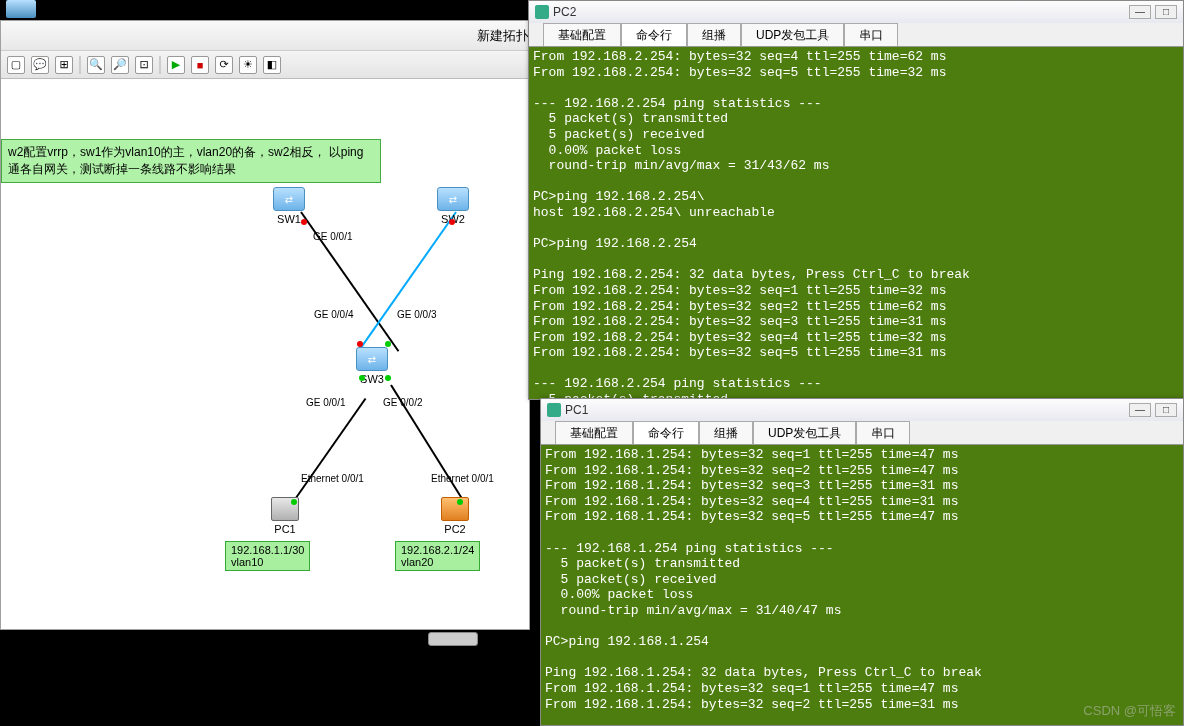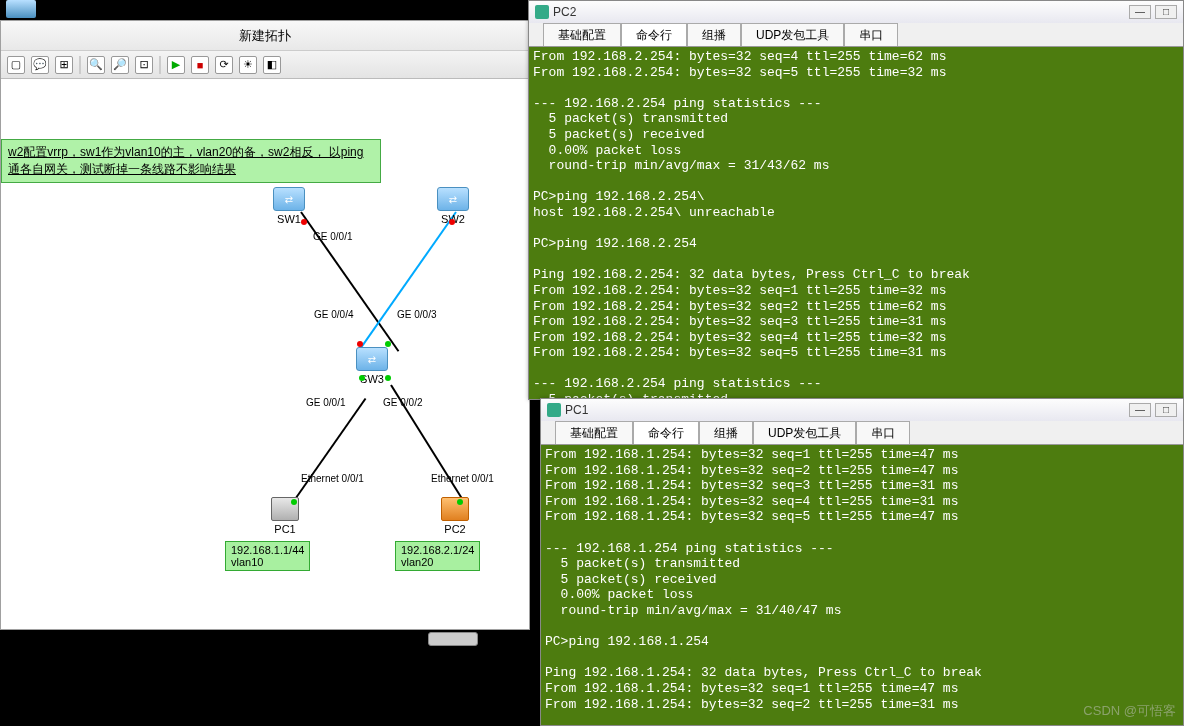--- a/index.html
+++ b/index.html
@@ -1,26 +1,26 @@
 <!DOCTYPE html>
 <html><head>
 <meta charset="utf-8">
 <style>
 * { box-sizing: border-box; margin: 0; padding: 0; }
 body { font-family: "Microsoft YaHei", Arial, sans-serif; font-size: 12px; background: #f0f0f0; width: 1184px; height: 726px; overflow: hidden; position: relative; }
 .desktop { width: 1184px; height: 726px; background: #000; position: relative; }
 
 
 .topo-window { position: absolute; left: 0; top: 20px; width: 530px; height: 610px; background: #fff; border: 1px solid #a0a0a0; }
-.topo-menu { background: linear-gradient(#f8f8f8,#e8e8e8); height: 30px; line-height: 30px; text-align: center; font-size: 13px; border-bottom: 1px solid #ccc; }
+.topo-menu { background: linear-gradient(#f8f8f8,#e8e8e8); height: 30px; line-height: 30px; text-align: right; font-size: 13px; border-bottom: 1px solid #ccc; }
 .toolbar { background: linear-gradient(#f4f4f4,#e4e4e4); height: 28px; display: flex; align-items: center; padding: 0 6px; gap: 6px; border-bottom: 1px solid #bbb; }
 .tb-btn { width: 18px; height: 18px; border: 1px solid #999; border-radius: 2px; background: #fff; display: inline-flex; align-items: center; justify-content: center; font-size: 11px; cursor: pointer; }
 .tb-sep { width: 2px; height: 18px; background: #ccc; }
 .canvas { position: relative; width: 100%; height: calc(100% - 58px); background: #fff; overflow: hidden; }
-.note { position: absolute; background: #b0f2a8; border: 1px solid #4a4; padding: 4px 6px; font-size: 12px; line-height: 1.4; text-decoration: underline; }
+.note { position: absolute; background: #b0f2a8; border: 1px solid #4a4; padding: 4px 6px; font-size: 12px; line-height: 1.4; }
 .device { position: absolute; text-align: center; font-size: 11px; }
 .switch-icon { width: 32px; height: 24px; background: linear-gradient(#b8e0ff,#6db3e8); border: 1px solid #4a90c0; border-radius: 3px; margin: 0 auto 2px; position: relative; }
 .switch-icon::after { content: "⇄"; position: absolute; left: 50%; top: 50%; transform: translate(-50%,-50%); font-size: 10px; color: #fff; }
 .pc-icon { width: 28px; height: 24px; background: linear-gradient(#e8e8e8,#b0b0b0); border: 1px solid #666; border-radius: 2px; margin: 0 auto 2px; position: relative; }
 .pc-icon.orange { background: linear-gradient(#ffc070,#e08020); border-color: #c06000; }
 .ipbox { position: absolute; background: #a8f0a0; border: 1px solid #3a3; padding: 2px 5px; font-size: 11px; white-space: pre; }
 .port-label { position: absolute; font-size: 10px; color: #000; }
 .link { position: absolute; background: #000; height: 2px; transform-origin: left center; }
 .link.blue { background: #00aaff; }
 .dot { position: absolute; width: 6px; height: 6px; border-radius: 50%; background: #e00; }
@@ -106,21 +106,21 @@
 
       <div class="dot" style="left:300px; top:140px;"></div>
       <div class="dot" style="left:448px; top:140px;"></div>
       <div class="dot" style="left:356px; top:262px;"></div>
       <div class="dot green" style="left:384px; top:262px;"></div>
       <div class="dot green" style="left:358px; top:296px;"></div>
       <div class="dot green" style="left:384px; top:296px;"></div>
       <div class="dot green" style="left:290px; top:420px;"></div>
       <div class="dot green" style="left:456px; top:420px;"></div>
 
-      <div class="ipbox" style="left:224px; top:462px;">192.168.1.1/44
+      <div class="ipbox" style="left:224px; top:462px;">192.168.1.1/30
 vlan10</div>
       <div class="ipbox" style="left:394px; top:462px;">192.168.2.1/24
 vlan20</div>
     </div>
   </div>
   <div class="scrollbar-thumb" style="left:428px; top:632px;"></div>
 
   <div class="term-window" style="left:528px; top:0; width:656px; height:400px;">
     <div class="term-title">
       <span class="icon"></span>

